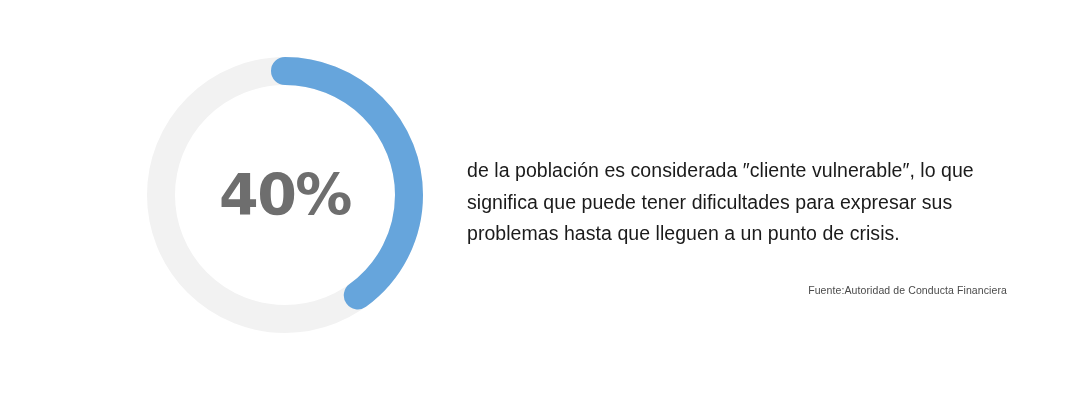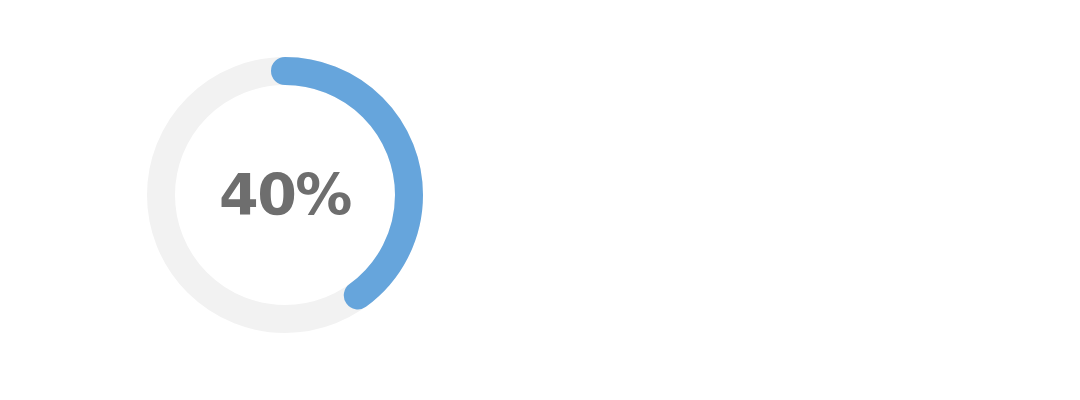--- a/index.html
+++ b/index.html
@@ -89,14 +89,18 @@
   <div id="donut-chart">
     <svg id="donut-svg" viewBox="0 0 276 284">
 
       <circle cx="138" cy="142" r="124" fill="none" stroke="#f2f2f2" stroke-width="28"></circle>
 
       <circle cx="138" cy="142" r="124" fill="none" stroke="#66a5dc" stroke-width="28" stroke-linecap="round" stroke-dasharray="311.65 467.47" stroke-dashoffset="0" transform="rotate(-90 138 142)"></circle>
     </svg>
     <div id="donut-value-label" style="color: rgb(110, 110, 110);">40%</div>
   </div>
 
+  <div id="text-panel">
+    <p id="statement-text">de la población es considerada ″cliente vulnerable″, lo que significa que puede tener dificultades para expresar sus problemas hasta que lleguen a un punto de crisis.</p>
+    <div id="source-credit">Fuente:Autoridad de Conducta Financiera</div>
+  </div>
 
 </div>
 
 </body></html>

